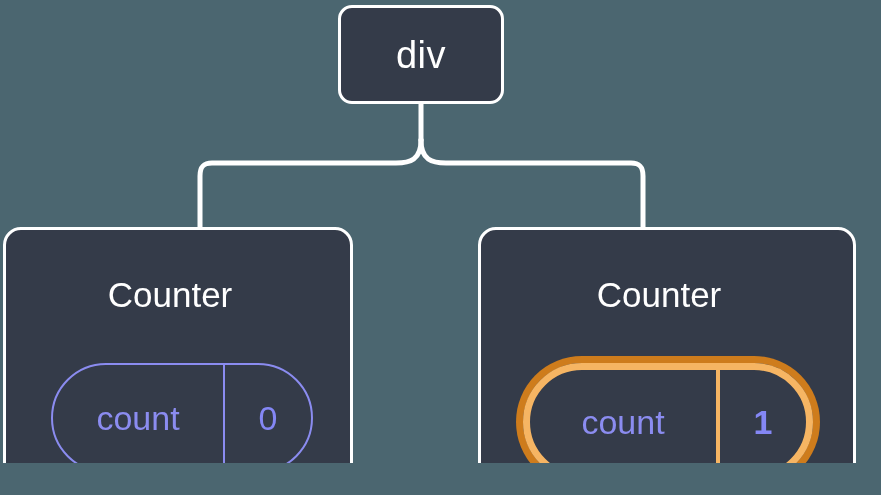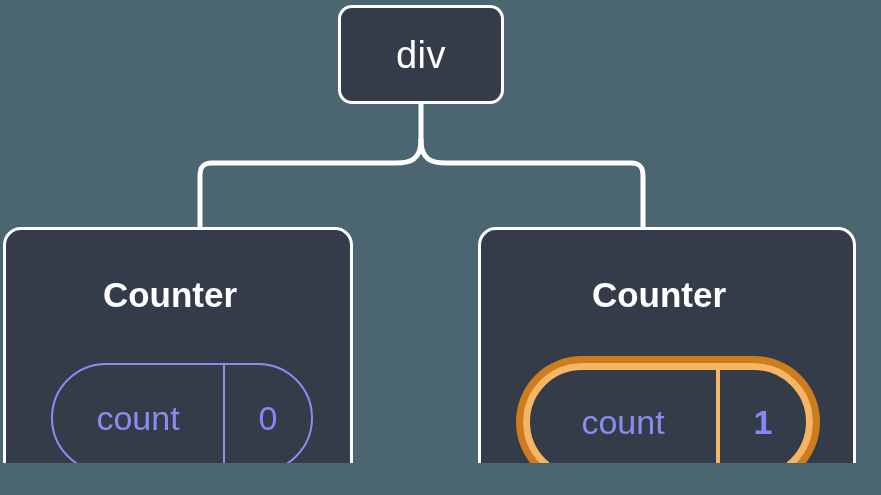--- a/index.html
+++ b/index.html
@@ -58,21 +58,21 @@
   .node-child.left  { left: 3px;   width: 350px; }
   .node-child.right { left: 478px; width: 378px; }
 
   .child-title {
     position: absolute;
     left: 0; right: 16px;
     top: 47px;
     text-align: center;
     color: #ffffff;
     font-size: 35px;
-    font-weight: 700;
+    font-weight: 400;
     line-height: 1;
   }
 
   
   .pill-wrap {
     position: absolute;
     top: 133px;
   }
   .pill-wrap.left  { left: 45px; }
   .pill-wrap.right { left: 42px; }

